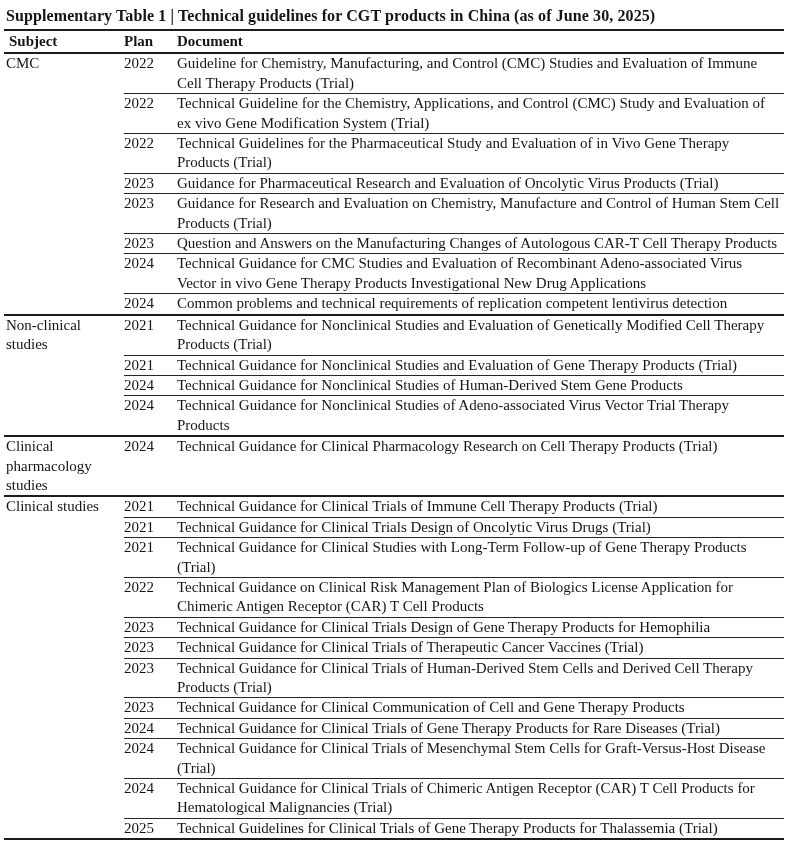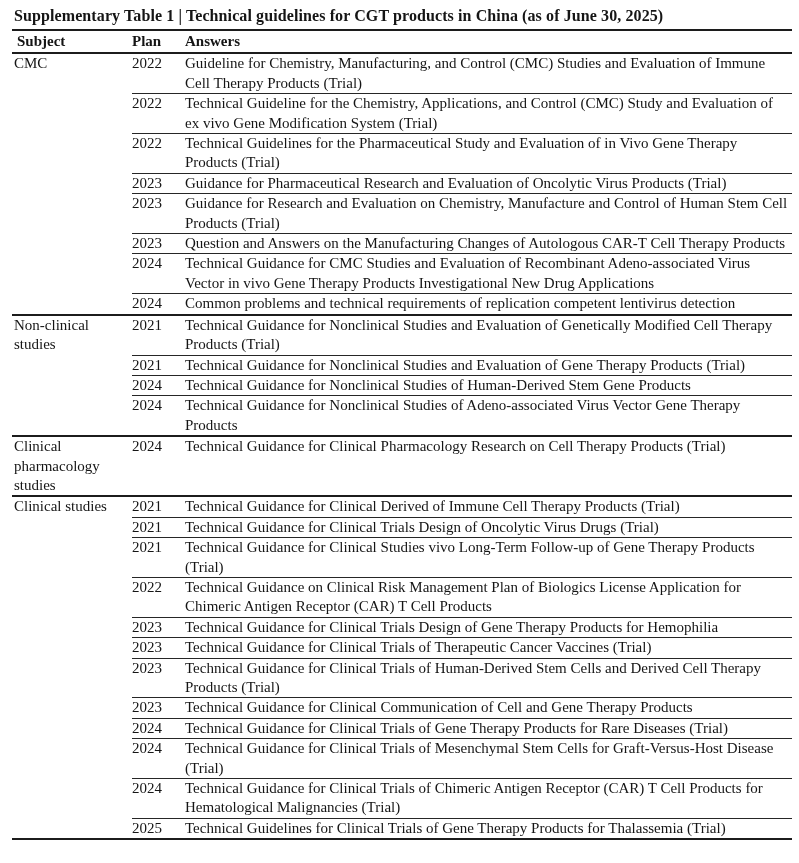--- a/index.html
+++ b/index.html
@@ -9,21 +9,21 @@
     background: #ffffff;
     width: 799px;
     height: 863px;
     overflow: hidden;
     font-family: "Liberation Serif", "DejaVu Serif", serif;
     color: #151515;
   }
   .page {
     width: 799px;
     height: 615px;
-    padding: 5px 7px 0 12px;
+    padding: 5px 7px 0 4px;
   }
   .title {
     font-size: 16px;
     font-weight: bold;
     line-height: 18px;
     padding: 2px 0 4px 2px;
     letter-spacing: 0.1px;
     white-space: nowrap;
   }
   table.guidelines {
@@ -64,21 +64,21 @@
   <table class="guidelines">
     <colgroup>
       <col class="c-subject">
       <col class="c-year">
       <col class="c-document">
     </colgroup>
     <thead>
       <tr>
         <th class="h-subject">Subject</th>
         <th class="h-year">Plan</th>
-        <th class="h-document">Answers</th>
+        <th class="h-document">Document</th>
       </tr>
     </thead>
     <tbody id="table-body">
         <tr class="group-start">
           <td class="subject" rowspan="8">CMC</td>
           <td class="year">2022</td>
           <td class="document">Guideline for Chemistry, Manufacturing, and Control (CMC) Studies and Evaluation of Immune Cell Therapy Products (Trial)</td>
         </tr>
         <tr>
           <td class="year">2022</td>
@@ -116,39 +116,39 @@
         <tr>
           <td class="year">2021</td>
           <td class="document">Technical Guidance for Nonclinical Studies and Evaluation of Gene Therapy Products (Trial)</td>
         </tr>
         <tr>
           <td class="year">2024</td>
           <td class="document">Technical Guidance for Nonclinical Studies of Human-Derived Stem Gene Products</td>
         </tr>
         <tr>
           <td class="year">2024</td>
-          <td class="document">Technical Guidance for Nonclinical Studies of Adeno-associated Virus Vector Gene Therapy Products</td>
+          <td class="document">Technical Guidance for Nonclinical Studies of Adeno-associated Virus Vector Trial Therapy Products</td>
         </tr>
         <tr class="group-start">
           <td class="subject" rowspan="1">Clinical pharmacology studies</td>
           <td class="year">2024</td>
           <td class="document">Technical Guidance for Clinical Pharmacology Research on Cell Therapy Products (Trial)</td>
         </tr>
         <tr class="group-start">
           <td class="subject" rowspan="12">Clinical studies</td>
           <td class="year">2021</td>
-          <td class="document">Technical Guidance for Clinical Derived of Immune Cell Therapy Products (Trial)</td>
+          <td class="document">Technical Guidance for Clinical Trials of Immune Cell Therapy Products (Trial)</td>
         </tr>
         <tr>
           <td class="year">2021</td>
           <td class="document">Technical Guidance for Clinical Trials Design of Oncolytic Virus Drugs (Trial)</td>
         </tr>
         <tr>
           <td class="year">2021</td>
-          <td class="document">Technical Guidance for Clinical Studies vivo Long-Term Follow-up of Gene Therapy Products (Trial)</td>
+          <td class="document">Technical Guidance for Clinical Studies with Long-Term Follow-up of Gene Therapy Products (Trial)</td>
         </tr>
         <tr>
           <td class="year">2022</td>
           <td class="document">Technical Guidance on Clinical Risk Management Plan of Biologics License Application for Chimeric Antigen Receptor (CAR) T Cell Products</td>
         </tr>
         <tr>
           <td class="year">2023</td>
           <td class="document">Technical Guidance for Clinical Trials Design of Gene Therapy Products for Hemophilia</td>
         </tr>
         <tr>

